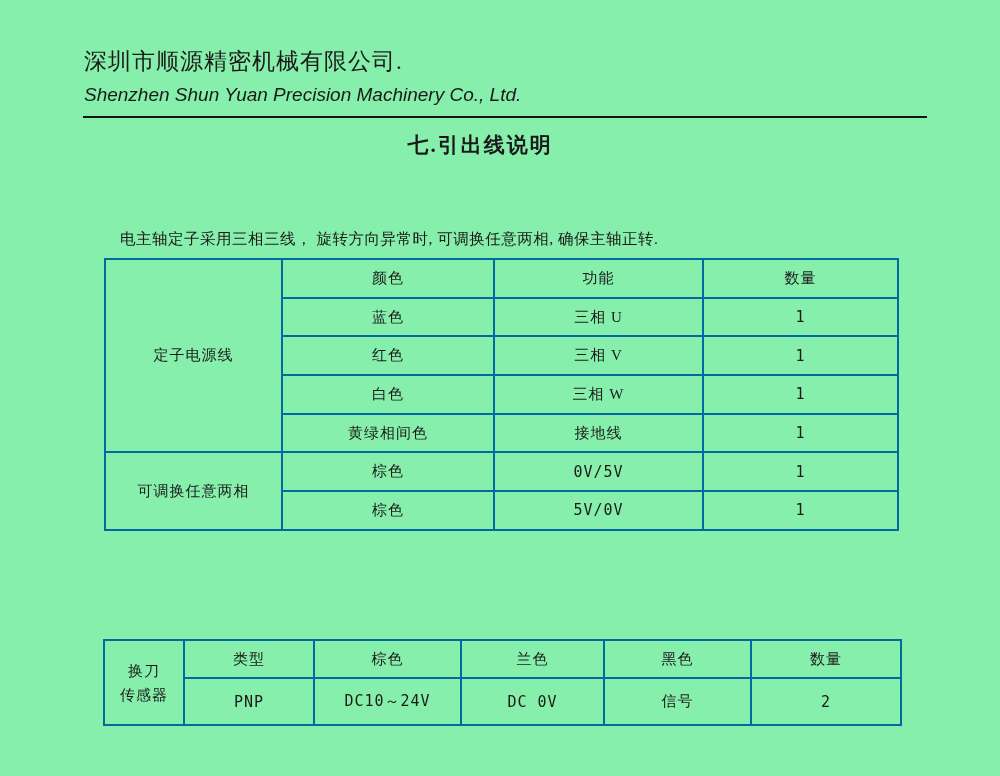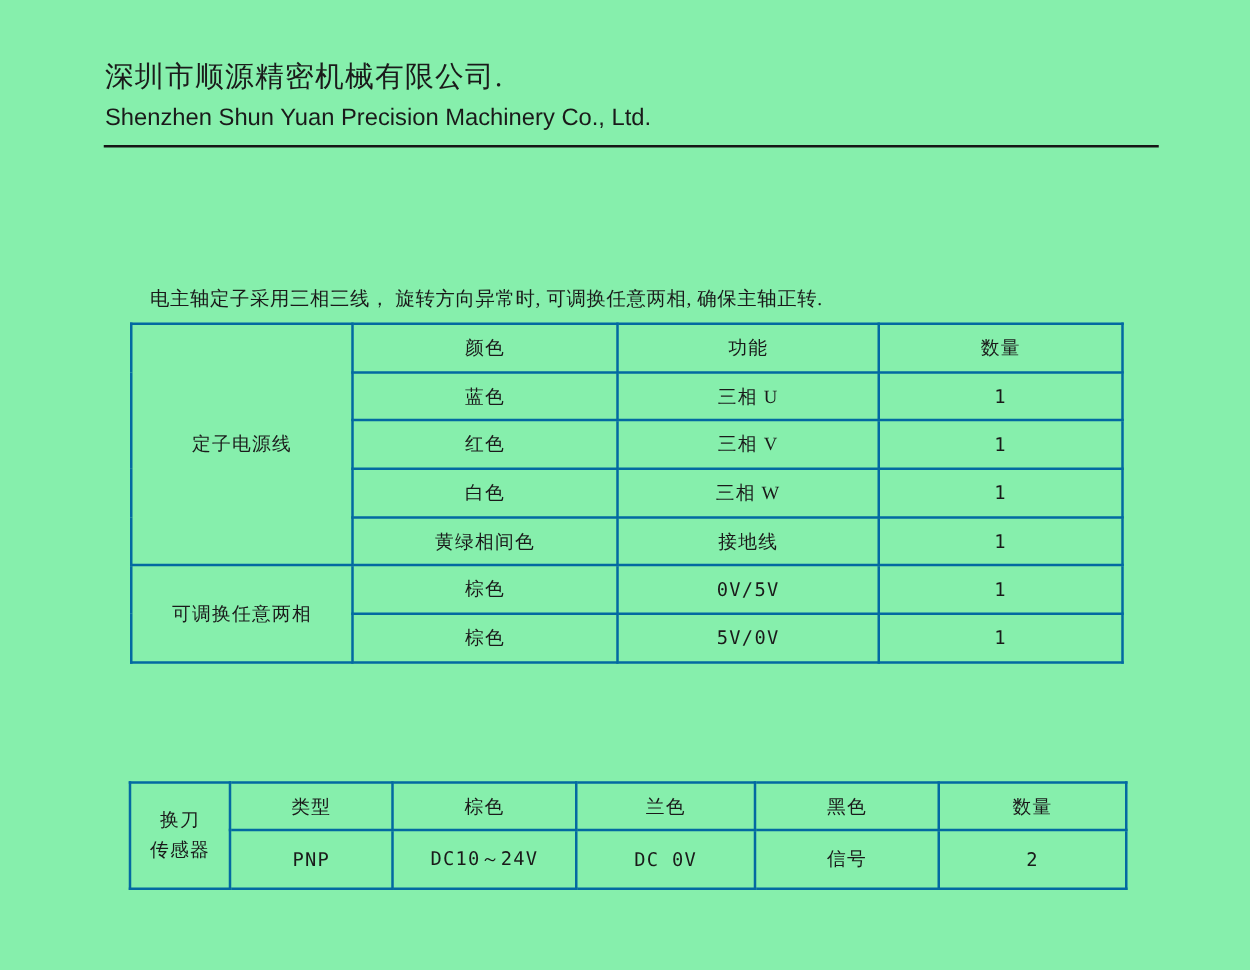--- a/index.html
+++ b/index.html
@@ -14,21 +14,21 @@
   }
 
   
   .company-cn {
     position: absolute; left: 84px; top: 46px;
     font-size: 23px; letter-spacing: 1px; white-space: nowrap;
   }
   .company-en {
     position: absolute; left: 84px; top: 84px;
     font-family: "Liberation Sans", sans-serif;
-    font-size: 19px; white-space: nowrap;
+    font-size: 19px; white-space: nowrap; font-style: italic;
   }
   .header-rule {
     position: absolute; left: 83px; top: 116px;
     width: 844px; height: 0;
     border-top: 2px solid #161616;
   }
 
   
   .page-title {
     position: absolute; left: 20px; top: 131px; width: 920px;
@@ -56,39 +56,40 @@
   table.doc-table td {
     border: 2px solid #0369a1;
     text-align: center; vertical-align: middle;
     font-size: 15px; padding: 0 4px;
     letter-spacing: 1px;
     overflow: hidden;
   }
   #power-table { position: absolute; left: 104px; top: 258px; }
   #power-table td { height: 36.7px; }
 
-  #sensor-table { position: absolute; left: 103px; top: 625px; padding-left: 24px; }
+  #sensor-table { position: absolute; left: 103px; top: 639px; padding-left: 24px; }
   #sensor-table tr.hdr-row td { height: 36px; }
   #sensor-table tr.data-row td { height: 45px; }
   #sensor-table .group-cell { line-height: 24px; }
 
   .mono {
     font-family: "DejaVu Sans Mono", monospace;
     font-size: 14.5px; letter-spacing: 0;
   }
 </style>
 </head>
 <body>
 
 <div class="page">
 
   <div class="company-cn">深圳市顺源精密机械有限公司.</div>
   <div class="company-en">Shenzhen Shun Yuan Precision Machinery Co., Ltd.</div>
   <div class="header-rule"></div>
 
+  <div class="page-title">七.引出线说明</div>
 
   <div class="intro">电主轴定子采用三相三线， 旋转方向异常时, 可调换任意两相, 确保主轴正转.</div>
 
   <table class="doc-table" id="power-table">
     <colgroup>
       <col style="width:177px">
         <col style="width:212px">
         <col style="width:209px">
         <col style="width:195px">
     </colgroup>

